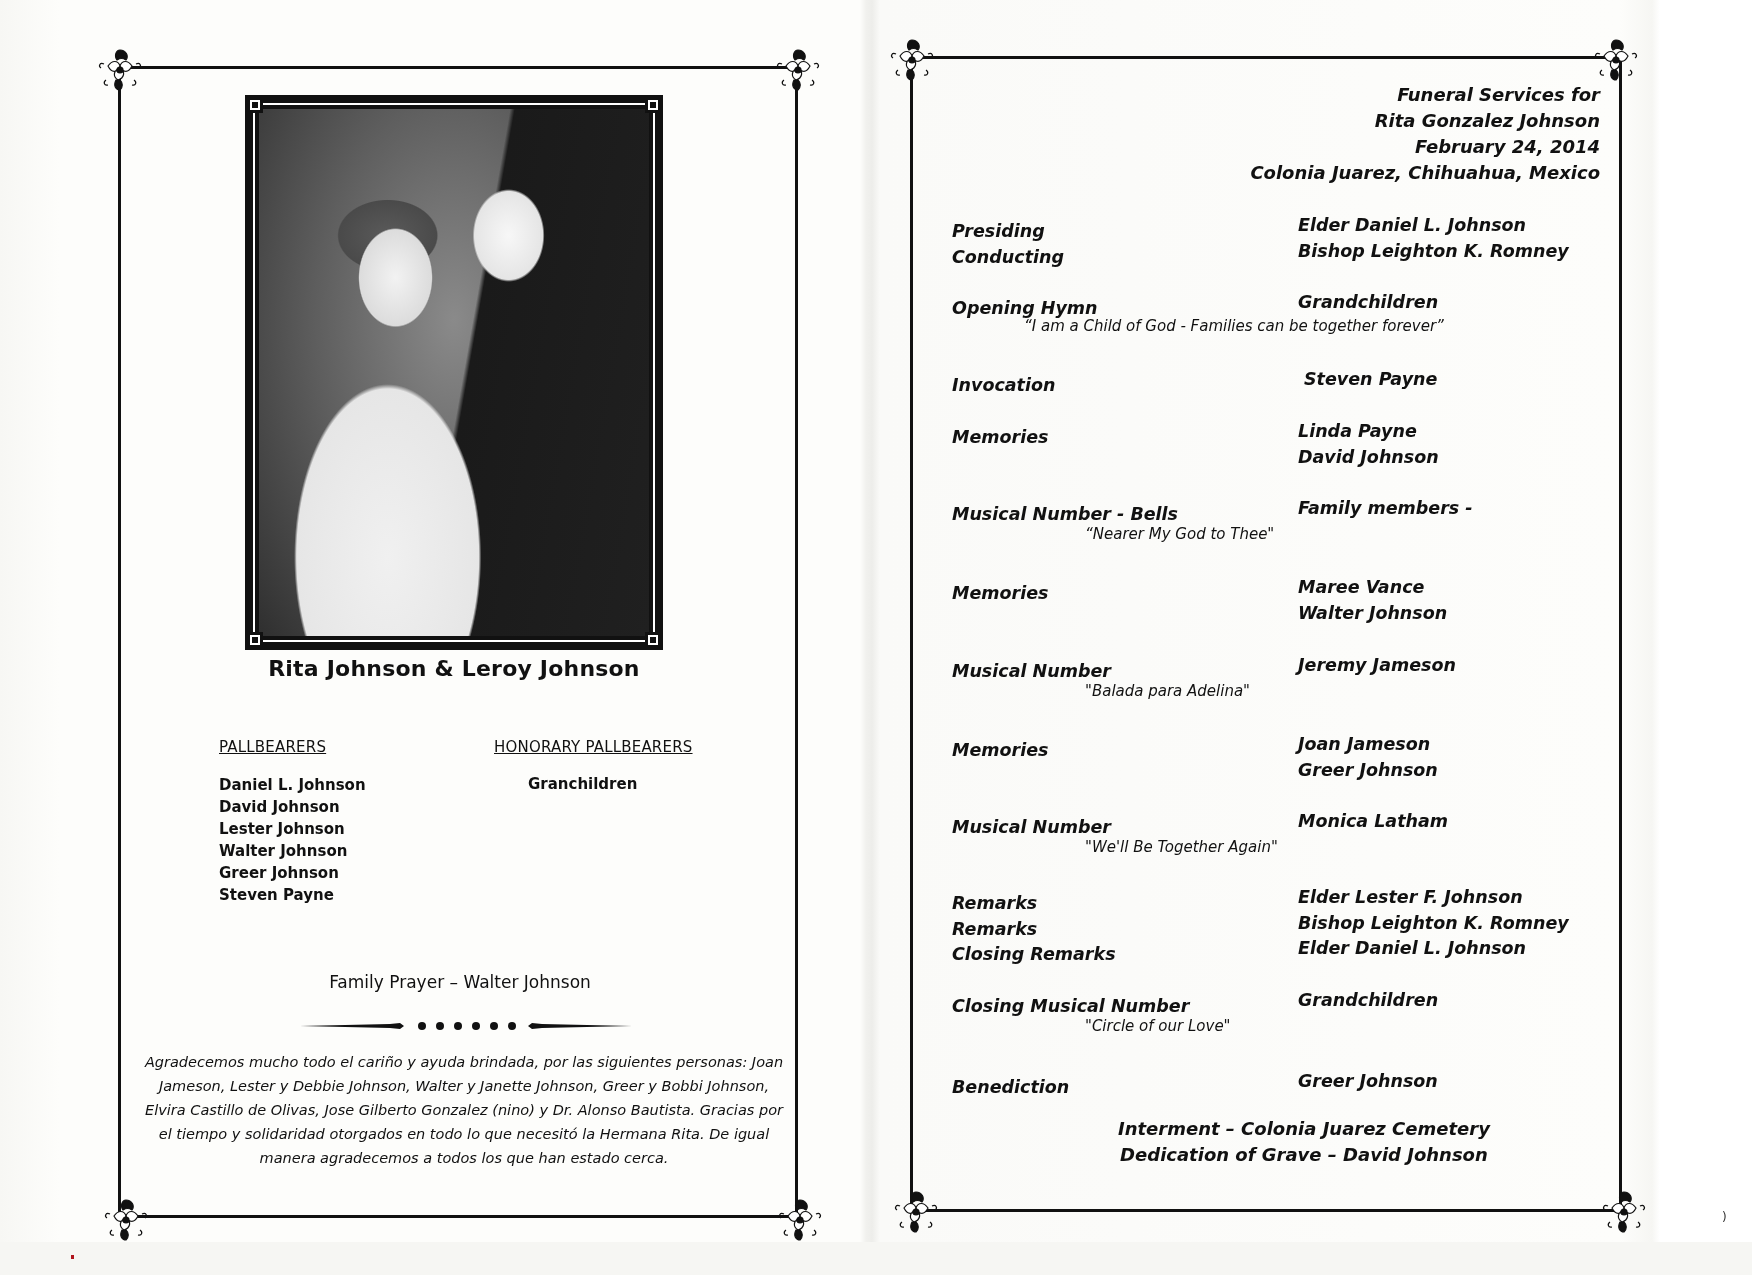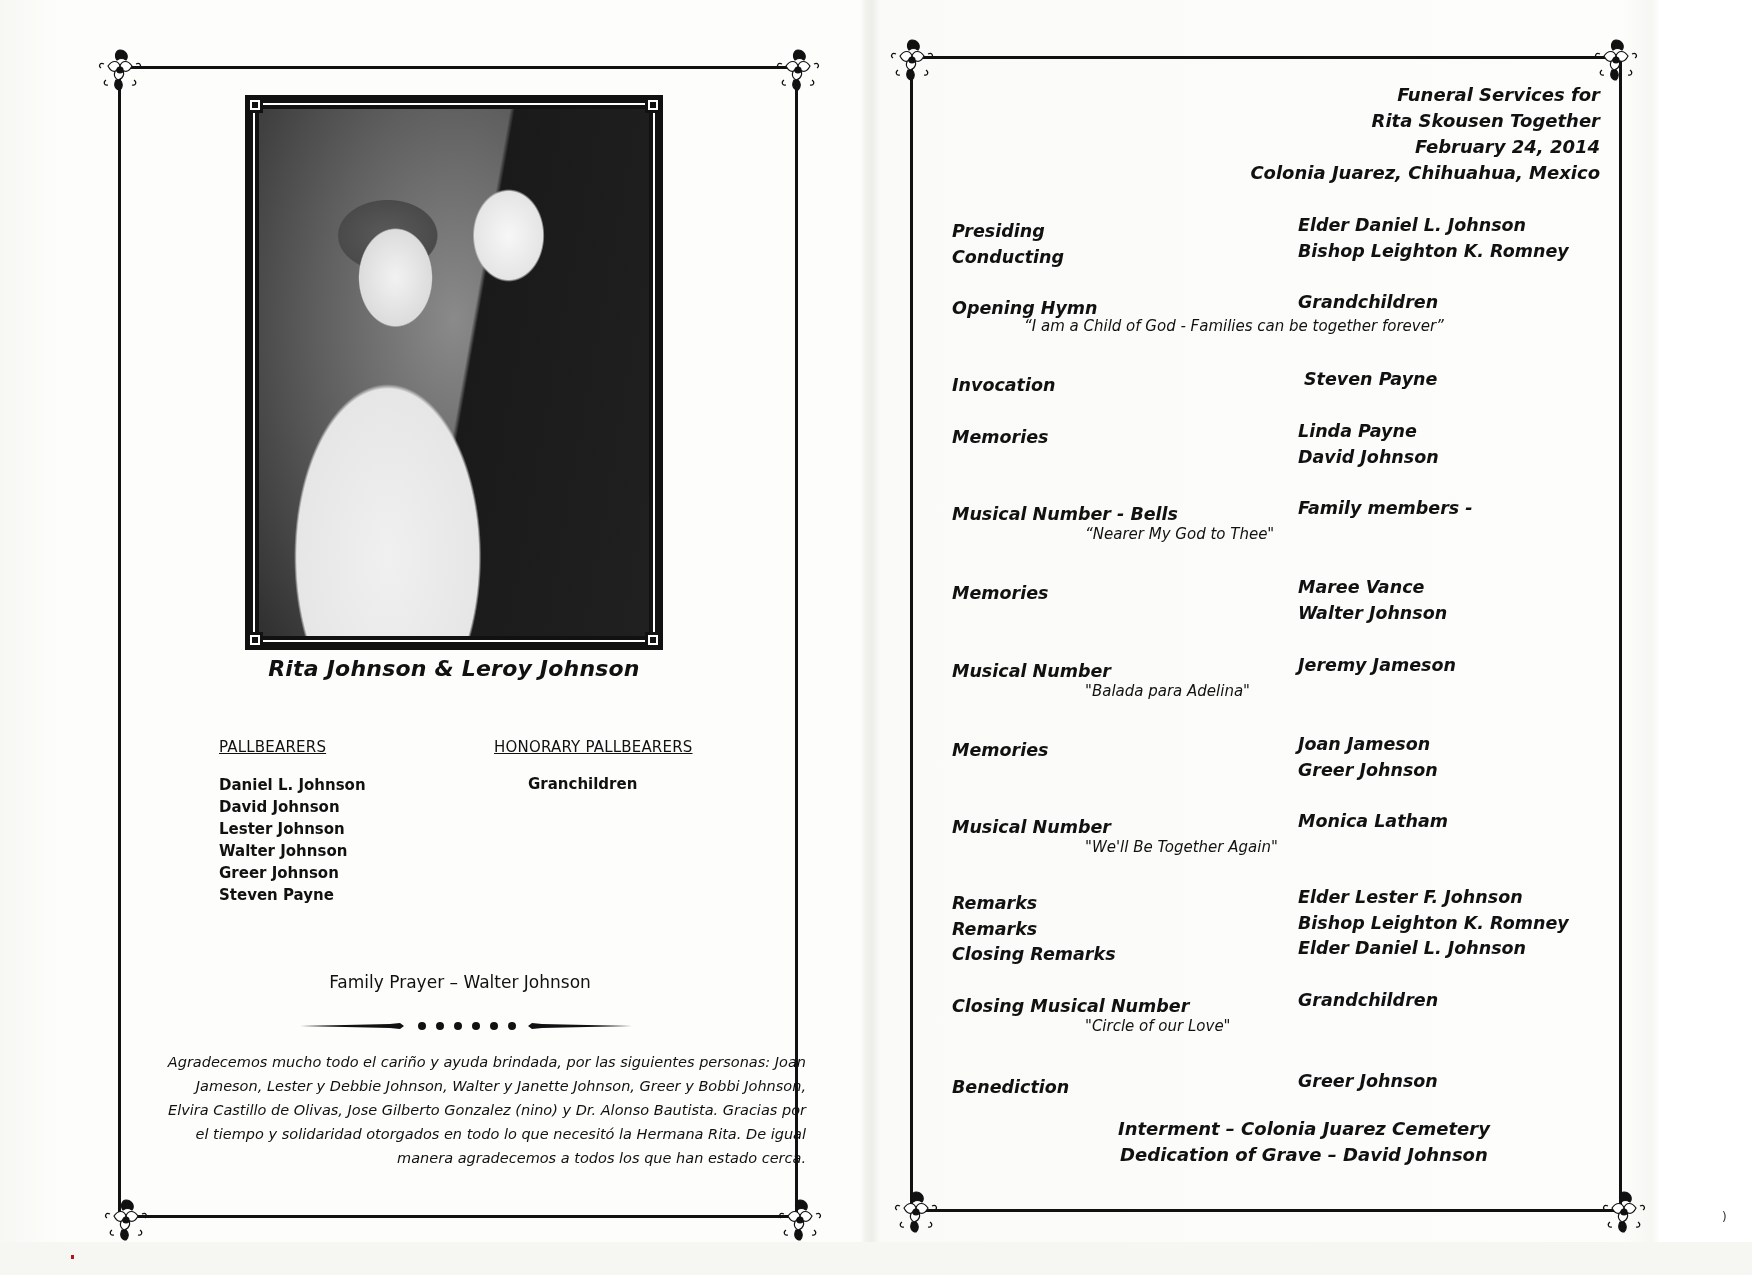--- a/index.html
+++ b/index.html
@@ -47,40 +47,40 @@
         radial-gradient(ellipse at 50% 40%, #8a8a8a 0%, #5e5e5e 50%, #2f2f2f 100%);
       position: relative;
     }
     .photo-corner {
       position: absolute; width: 16px; height: 16px; background: #fff; border: 3px solid #111;
     }
     .photo-corner::after { content: ""; position: absolute; inset: 2px; background: #111; }
 
     .photo-caption {
       position: absolute; left: 245px; width: 418px; top: 656px; text-align: center;
-      font-family: "DejaVu Sans", sans-serif; font-style: italic; font-weight: bold;
+      font-family: "DejaVu Sans", sans-serif; font-weight: bold;
       font-size: 22px; letter-spacing: 0.2px;
     }
 
     
     .pb-heading {
       position: absolute; top: 730px; font-size: 15px; text-decoration: underline;
       font-family: "DejaVu Sans", sans-serif; letter-spacing: 0.2px; margin-top: 8px;
     }
     .pb-list { position: absolute; list-style: none; font-weight: bold; font-size: 15px; line-height: 22px; }
 
     .family-prayer {
       position: absolute; left: 250px; width: 420px; top: 972px; text-align: center; font-size: 17px;
     }
     .divider { position: absolute; left: 300px; top: 1018px; width: 332px; height: 16px; }
     .divider svg { width: 100%; height: 100%; display: block; }
 
     .thanks {
-      position: absolute; left: 146px; top: 1050px; width: 660px;
-      font-style: italic; font-size: 14.5px; line-height: 24px; text-align: right;
+      position: absolute; left: 134px; top: 1050px; width: 660px;
+      font-style: italic; font-size: 14.5px; line-height: 24px; text-align: center;
     }
 
     
     .program-header {
       position: absolute; left: 960px; width: 640px; top: 82px; text-align: right;
       font-style: italic; font-weight: bold; font-size: 18px; line-height: 26px;
     }
     .program-item {
       position: absolute; left: 952px; width: 640px; font-style: italic; font-weight: bold; font-size: 17.5px;
       line-height: 26px;
@@ -241,21 +241,21 @@
 <div class="thanks">
   <div>Agradecemos mucho todo el cariño y ayuda brindada, por las siguientes personas: Joan</div>
   <div>Jameson, Lester y Debbie Johnson, Walter y Janette Johnson, Greer y Bobbi Johnson,</div>
   <div>Elvira Castillo de Olivas, Jose Gilberto Gonzalez (nino) y Dr. Alonso Bautista. Gracias por</div>
   <div>el tiempo y solidaridad otorgados en todo lo que necesitó la Hermana Rita. De igual</div>
   <div>manera agradecemos a todos los que han estado cerca.</div>
 </div>
 
 <div class="program-header">
   <div>Funeral Services for</div>
-  <div>Rita Skousen Together</div>
+  <div>Rita Gonzalez Johnson</div>
   <div>February 24, 2014</div>
   <div>Colonia Juarez, Chihuahua, Mexico</div>
 </div>
 
 <div class="program-item" style="top:212px;">
   <span class="col-left">Presiding</span>
   <span class="col-right">Elder Daniel L. Johnson</span>
 </div>
 
 <div class="program-item" style="top:238px;">

